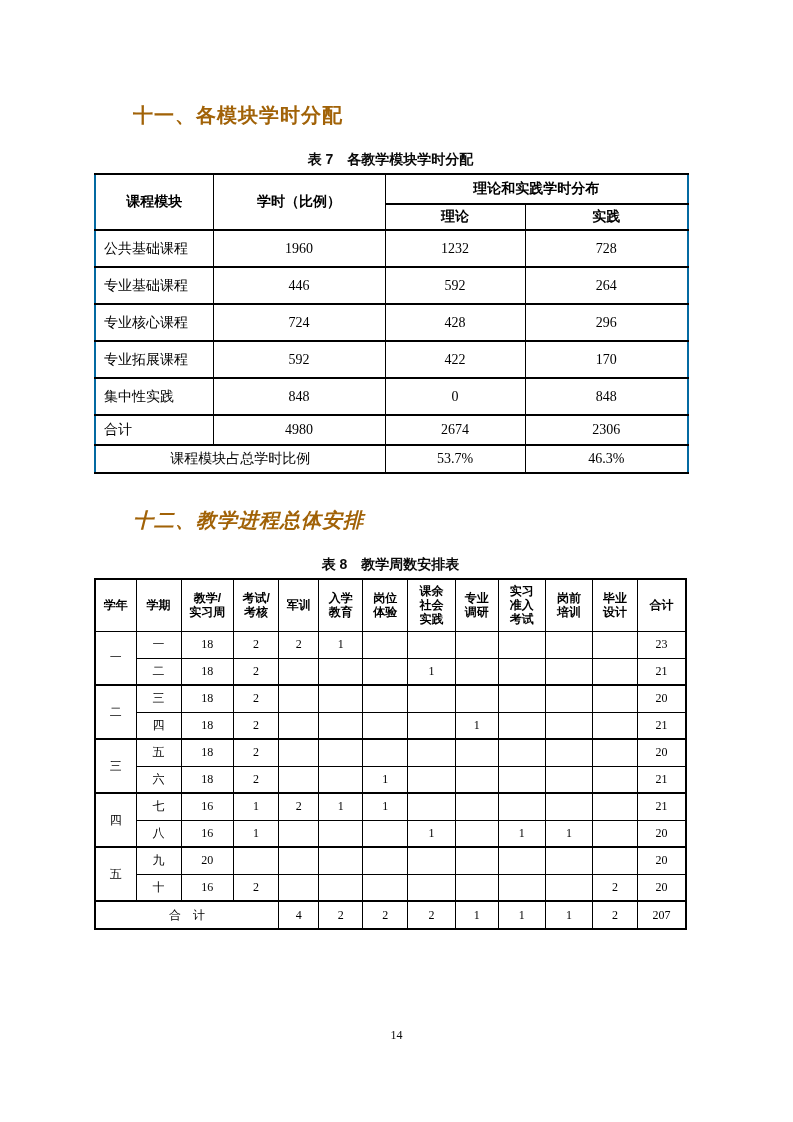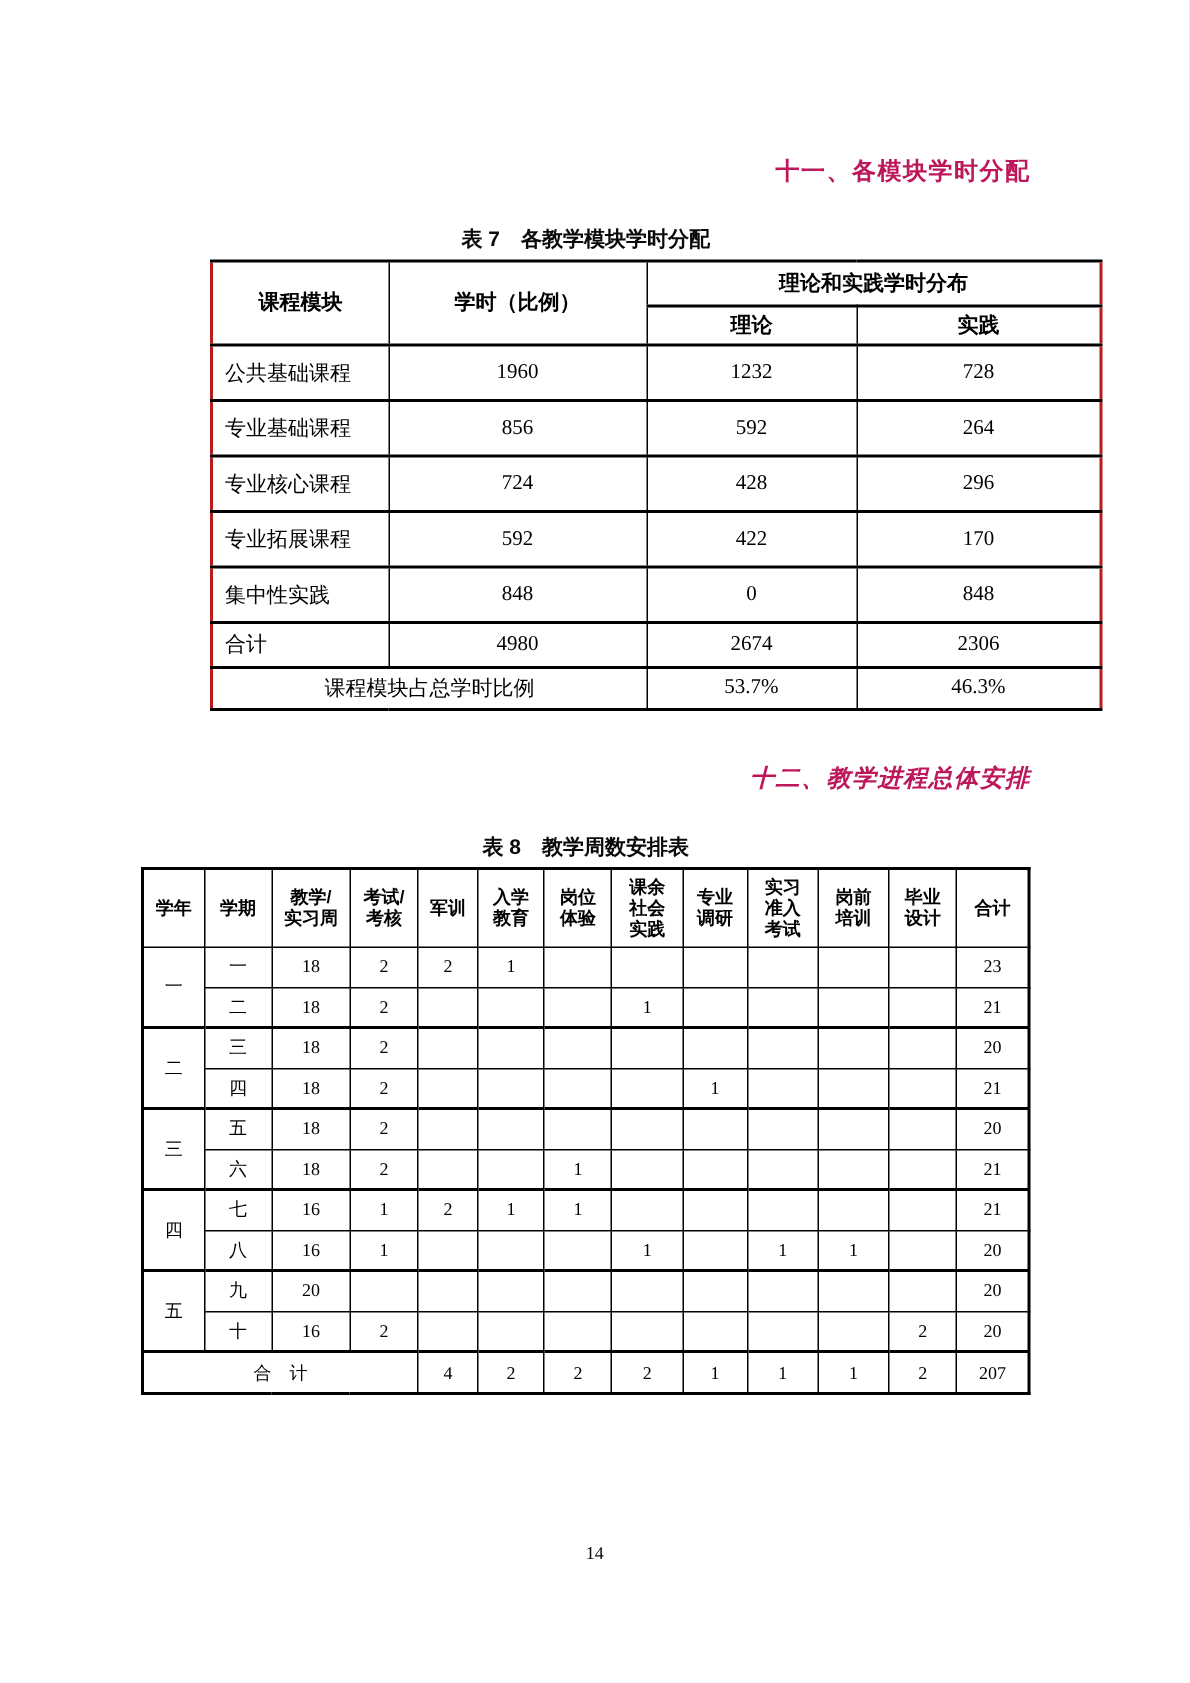--- a/index.html
+++ b/index.html
@@ -3,32 +3,31 @@
 <meta charset="utf-8">
 <style>
   html,body { margin:0; padding:0; background:#e8e8e8; }
   .page {
     position:relative; width:793px; height:1122px; background:#ffffff;
     font-family:"Liberation Serif", serif; color:#000; margin:0 auto; overflow:hidden;
   }
   .content { position:absolute; left:94px; top:0; width:593px; }
   .sec-heading {
     font-family:"Liberation Sans", sans-serif; font-weight:bold;
-    font-size:16px; line-height:26px; margin:0 0 0 39px; color:#be185d;
+    font-size:20px; line-height:26px; margin:0 0 0 39px; color:#a16207;
     letter-spacing:1px;
-    text-align:right;
   }
   .sec1 { margin-top:102px; }
   .sec2 { margin-top:33px;font-style:italic; }
   .tbl-caption {
     font-family:"Liberation Sans", sans-serif; font-weight:bold;
     font-size:14px; line-height:18px; text-align:center; margin-top:22px; color:#0a0a0a;
   }
   table { border-collapse:collapse; table-layout:fixed; width:593px; margin-top:5px; }
-  .t7 { border:2px solid #b91c1c;margin-left:46px; }
+  .t7 { border:2px solid #0369a1; }
   .t7 td {
     border:1px solid #000; border-top-width:2px; border-bottom-width:2px;
     text-align:center; vertical-align:middle; font-size:14px; padding:0 2px;
     overflow:hidden;
   }
   .t7 .hd { font-weight:bold; font-family:"Liberation Sans", sans-serif; }
   .t7 .lbl { text-align:left; padding-left:8px; }
   .t7 tr.r-g  { height:30px; }
   .t7 tr.r-s  { height:26px; }
   .t7 tr.r-d  { height:37px; }
@@ -79,21 +78,21 @@
           <td class="hd">实践</td>
         </tr>
         <tr class="r-d">
           <td class="lbl">公共基础课程</td>
           <td>1960</td>
           <td>1232</td>
           <td>728</td>
         </tr>
         <tr class="r-d">
           <td class="lbl">专业基础课程</td>
-          <td>856</td>
+          <td>446</td>
           <td>592</td>
           <td>264</td>
         </tr>
         <tr class="r-d">
           <td class="lbl">专业核心课程</td>
           <td>724</td>
           <td>428</td>
           <td>296</td>
         </tr>
         <tr class="r-d">

